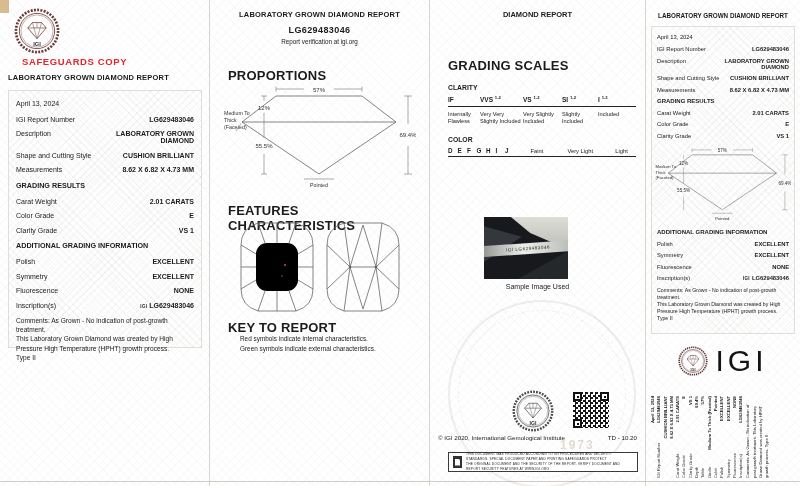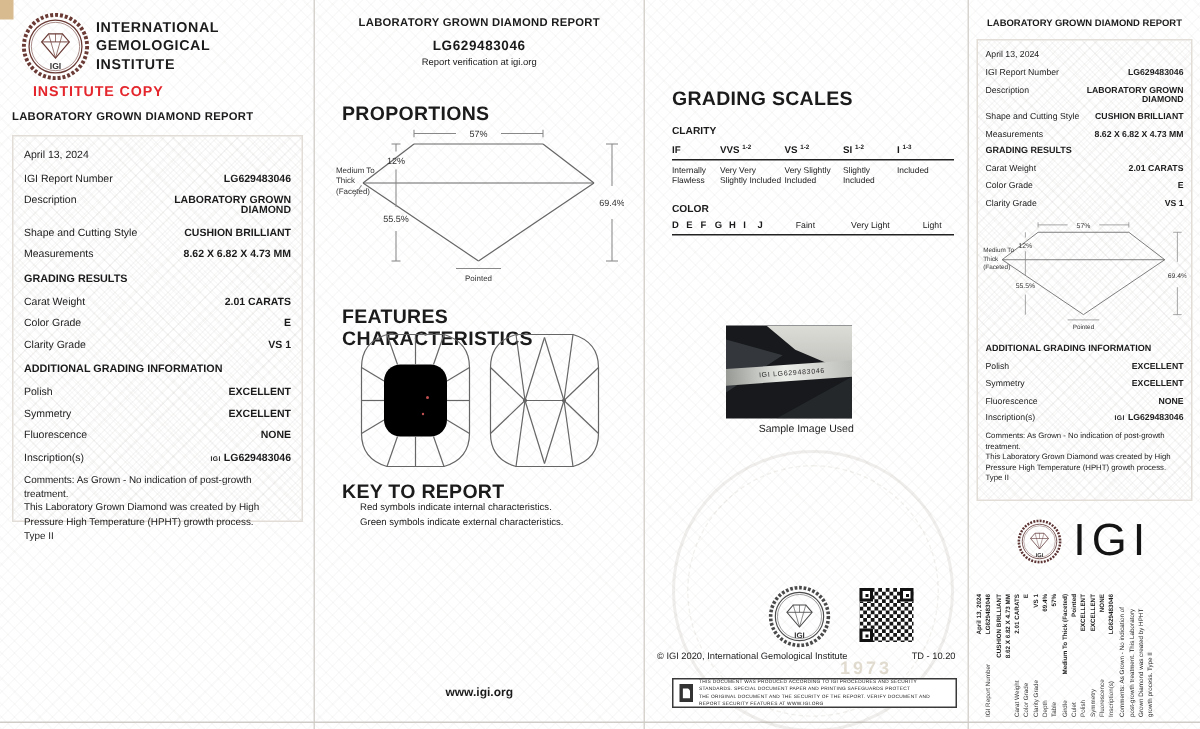--- a/index.html
+++ b/index.html
@@ -157,26 +157,21 @@
   <div class="divider" id="div2"></div>
   <div class="divider" id="div3"></div>
   <div class="bottom-edge"></div>
   <div class="watermark-ring"></div>
   <div id="wm-year">1973</div>
 
   <section id="p1">
     <svg id="p1-seal" width="46" height="46">
         <use href="#igi-seal" width="46" height="46"></use>
       </svg>
-    <div id="p1-org">
-      <div>INTERNATIONAL</div>
-      <div>GEMOLOGICAL</div>
-      <div>INSTITUTE</div>
-    </div>
-    <div id="p1-ec">INSTITUTE COPY</div>
+    <div id="p1-ec">SAFEGUARDS COPY</div>
     <div id="p1-hdr">LABORATORY GROWN DIAMOND REPORT</div>
 
     <div id="p1-box">
       <div id="p1-date">April 13, 2024</div>
 
       <div class="frow">
         <span class="fl">IGI Report Number</span>
         <span class="fv">LG629483046</span>
       </div>
       <div class="frow">
@@ -309,25 +304,25 @@
         <line x1="52" y1="47" x2="39" y2="5"></line>
           <line x1="52" y1="47" x2="39" y2="89"></line>
       </g>
     </svg>
 
     <div id="p2-key-hdr" class="sec">KEY TO REPORT</div>
     <div id="p2-key-lines">
       <div>Red symbols indicate internal characteristics.</div>
       <div>Green symbols indicate external characteristics.</div>
     </div>
-    <div id="p2-web">www.igi.org</div>
   </section>
 
   <section id="p3">
     <div id="p3-title">
+      <div>DIAMOND REPORT</div>
     </div>
     <div id="p3-gs-hdr" class="sec">GRADING SCALES</div>
 
     <div id="p3-clarity-lbl">CLARITY</div>
     <div id="clarity-grid">
       <div class="g"><span>IF</span><sup></sup></div>
       <div class="g"><span>VVS</span> <sup>1-2</sup></div>
       <div class="g"><span>VS</span> <sup>1-2</sup></div>
       <div class="g"><span>SI</span> <sup>1-2</sup></div>
       <div class="g"><span>I</span> <sup>1-3</sup></div>

